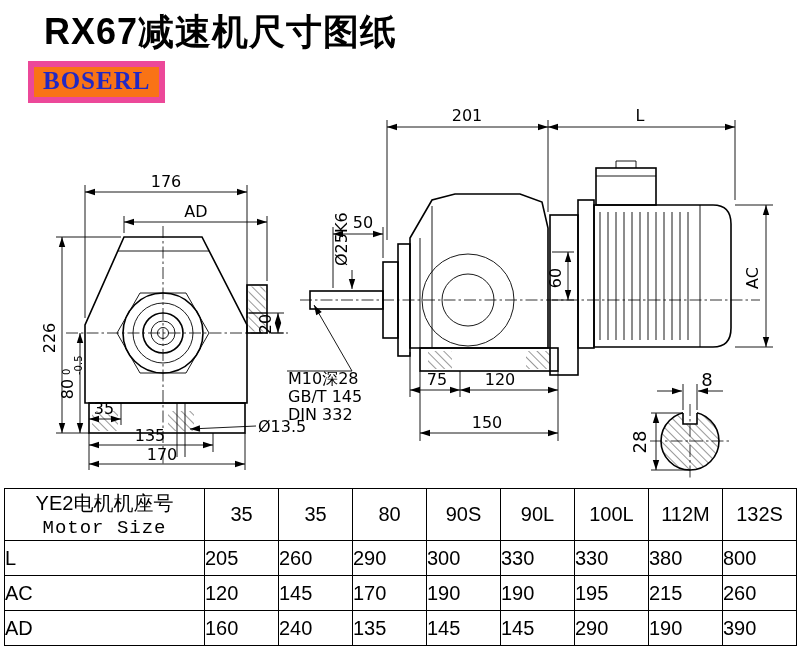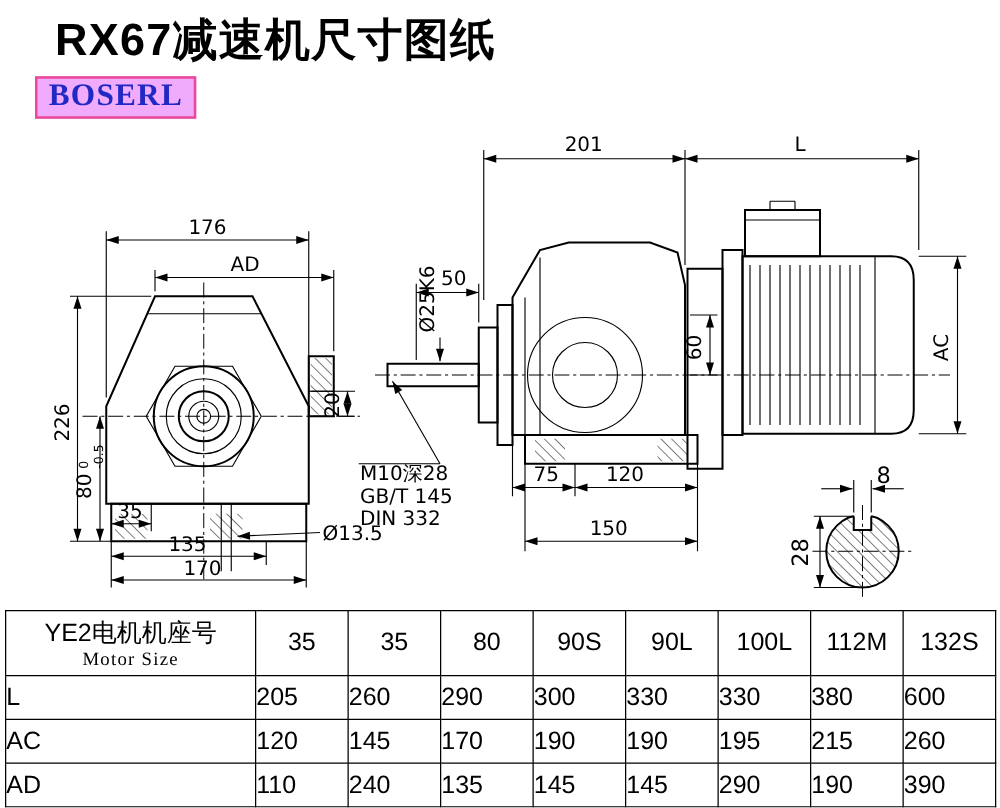--- a/index.html
+++ b/index.html
@@ -1,34 +1,34 @@
 <!DOCTYPE html>
 <html><head>
 <meta charset="utf-8">
 <style>
   *{margin:0;padding:0;box-sizing:border-box}
   html,body{width:800px;height:646px;background:#fff;overflow:hidden;position:relative;
     font-family:"Liberation Sans",sans-serif;color:#000}
   .title{position:absolute;left:44px;top:8px;font-size:36px;font-weight:bold;letter-spacing:1px}
-  .brand{position:absolute;left:28px;top:61px;border:2px solid #ec4899;background:#f0abfc;padding:0 9px 2px 9px}
+  .brand{position:absolute;left:28px;top:61px;border:6px solid #ec4899;background:#f97316;padding:0 9px 2px 9px}
   .brand span{font-family:"Liberation Serif",serif;font-weight:bold;font-size:25px;color:#2228c4;letter-spacing:1px}
   svg.draw{position:absolute;left:0;top:0}
   .o{fill:none;stroke:#000;stroke-width:1.6}
   .t{fill:none;stroke:#000;stroke-width:0.9}
   .cl{fill:none;stroke:#000;stroke-width:0.8;stroke-dasharray:12 3 2.5 3}
   svg text{fill:#000;font-family:"DejaVu Sans",sans-serif;font-size:16px}
   svg text.sm{font-size:10px}
   svg text.lg{font-size:18px}
   table.spec{position:absolute;left:4px;top:488px;width:792px;border-collapse:collapse;
     table-layout:fixed;background:#fff}
   .spec th,.spec td{border:1px solid #000;vertical-align:middle;
     font-weight:normal;font-size:20px;padding:0}
   .spec tr{height:35px}
   .spec tr.hdr{height:52px}
-  .spec .en{font-family:Liberation Serif, serif;font-size:15px;letter-spacing:1px}
+  .spec .en{font-family:Liberation Mono, monospace;font-size:19px;letter-spacing:1px}
   col.c0{width:200px}
   col.cn{width:74px}
 </style>
 </head>
 <body>
 
 <div class="title">RX67减速机尺寸图纸</div>
 
 <div class="brand">
   <span>BOSERL</span>
@@ -202,36 +202,36 @@
     </tr>
     <tr>
       <td>L</td>
       <td>205</td>
       <td>260</td>
       <td>290</td>
       <td>300</td>
       <td>330</td>
       <td>330</td>
       <td>380</td>
-      <td>600</td>
+      <td>800</td>
     </tr>
     <tr>
       <td>AC</td>
       <td>120</td>
       <td>145</td>
       <td>170</td>
       <td>190</td>
       <td>190</td>
       <td>195</td>
       <td>215</td>
       <td>260</td>
     </tr>
     <tr>
       <td>AD</td>
-      <td>110</td>
+      <td>160</td>
       <td>240</td>
       <td>135</td>
       <td>145</td>
       <td>145</td>
       <td>290</td>
       <td>190</td>
       <td>390</td>
     </tr>
   </tbody>
 </table>

